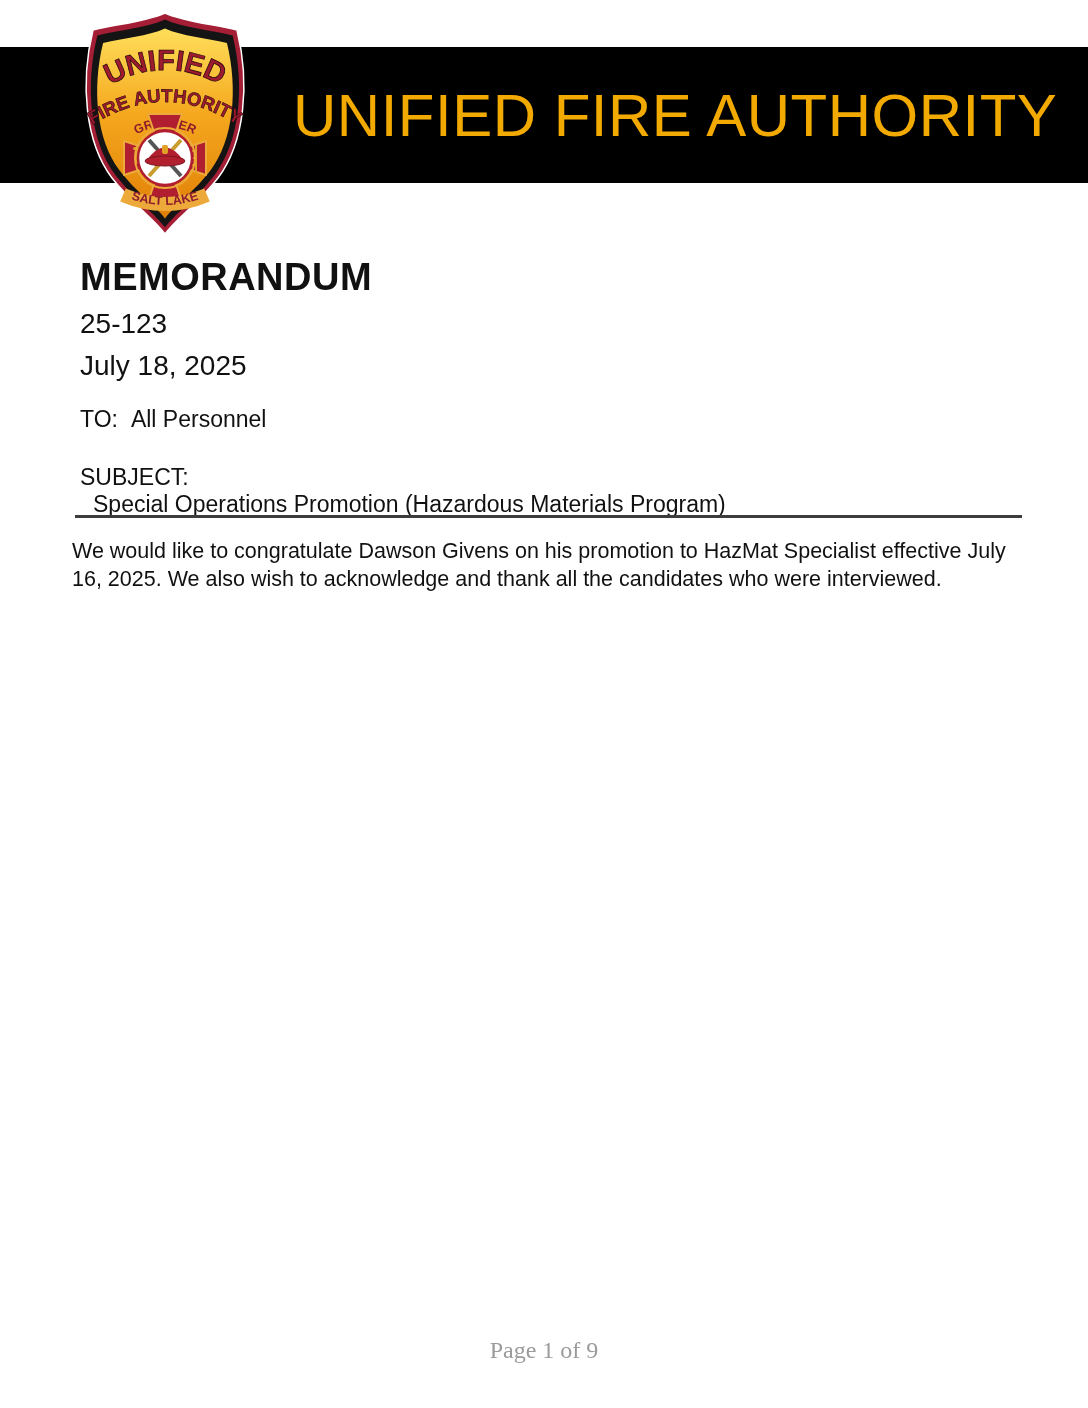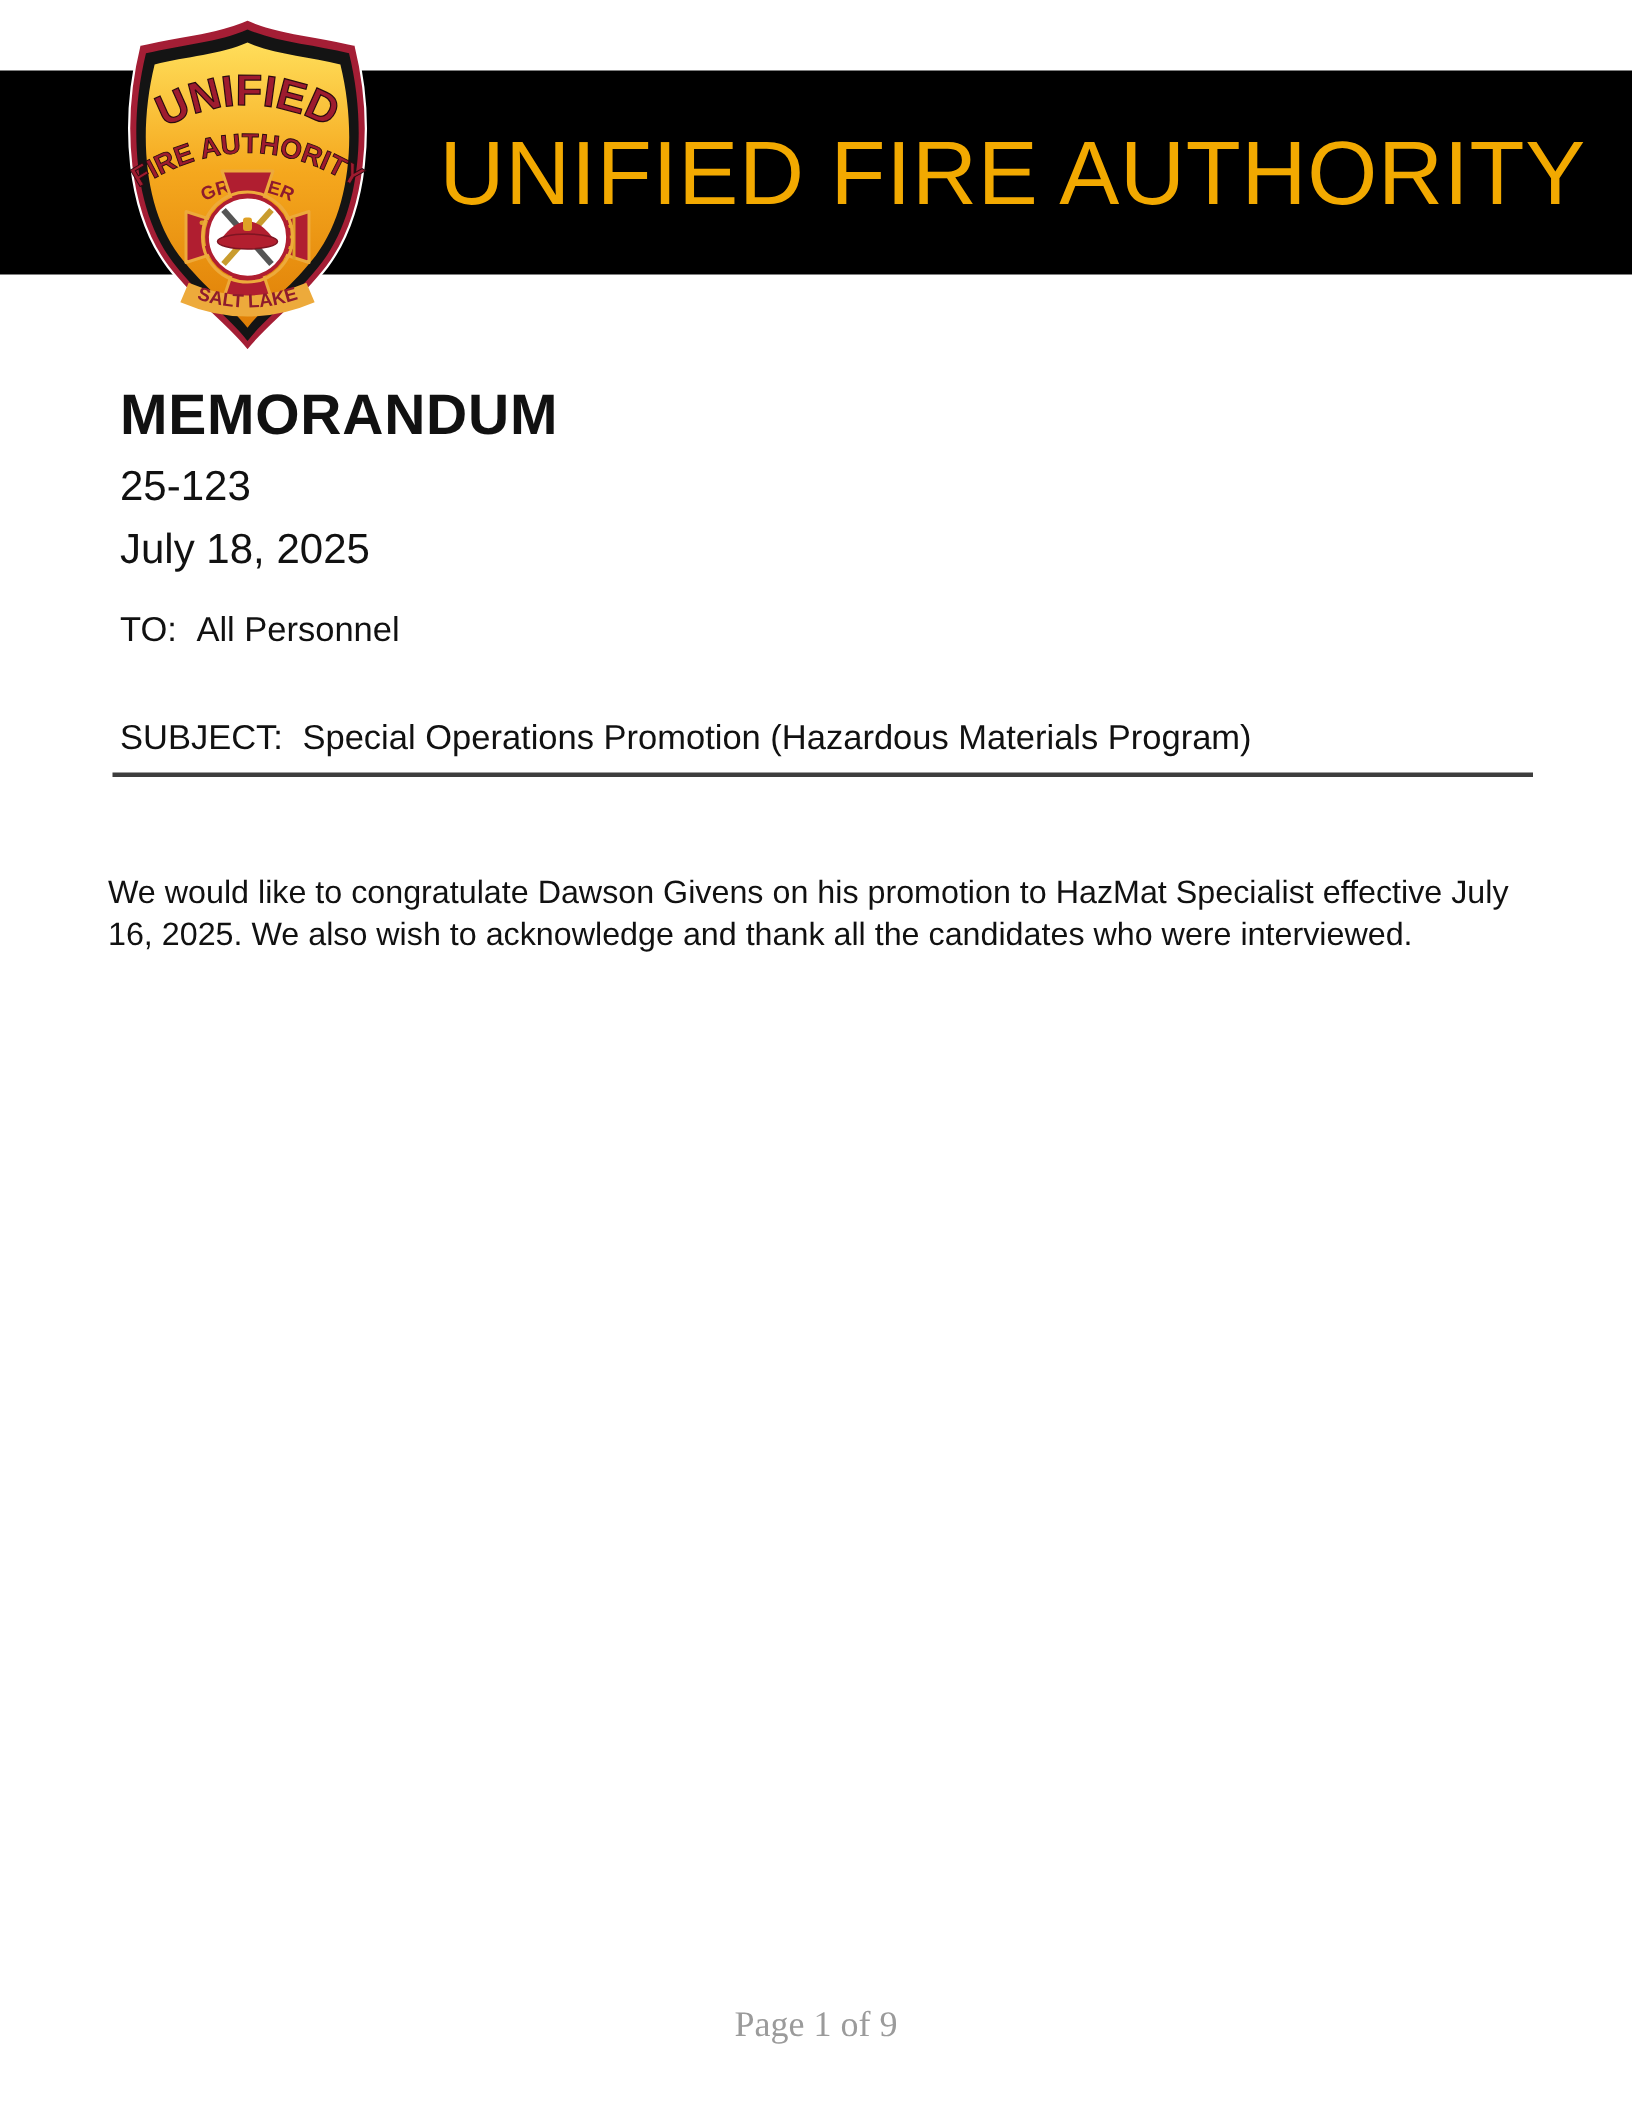--- a/index.html
+++ b/index.html
@@ -58,35 +58,34 @@
   }
   .field-row {
     position: absolute;
     left: 80px;
     font-size: 23px;
     display: flex;
     white-space: nowrap;
   }
   #row-to      { top: 406px; }
   #row-from    { top: 442px; }
-  #row-subject { top: 478px; }
+  #row-subject { top: 464px; flex-direction: column; }
   .field-value { margin-left: 13px; }
   #rule {
     position: absolute;
     left: 75px; top: 515px;
     width: 947px; height: 3px;
     background: #3d3d3d;
   }
   #body-text {
     position: absolute;
     left: 72px; top: 537px;
     font-size: 21.5px;
     line-height: 28px;
     white-space: nowrap;
-    margin-top: 44px;
   }
   #footer {
     position: absolute;
     left: 0; top: 1337px;
     width: 1088px;
     text-align: center;
     font-family: "Liberation Serif", serif;
     font-size: 24px;
     color: #9b9b9b;
   }

